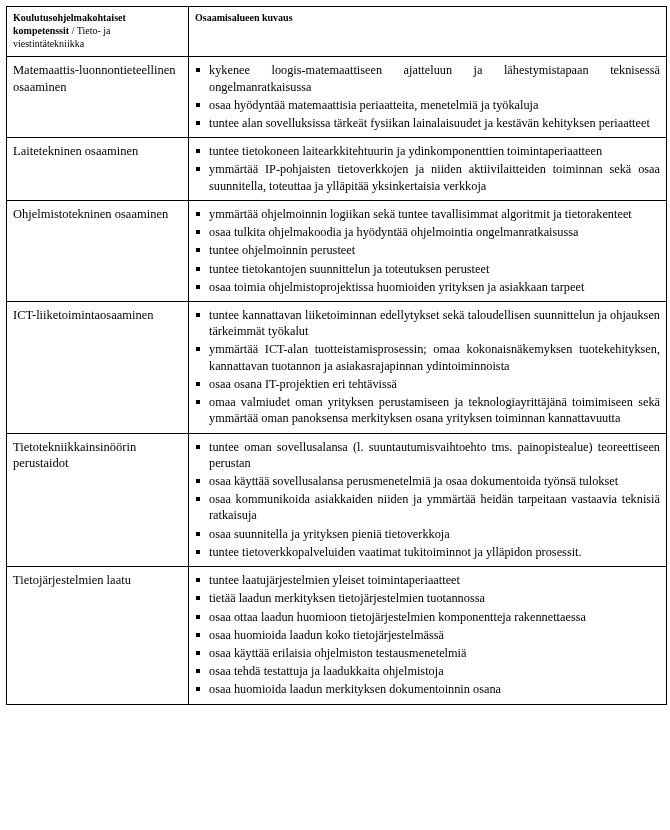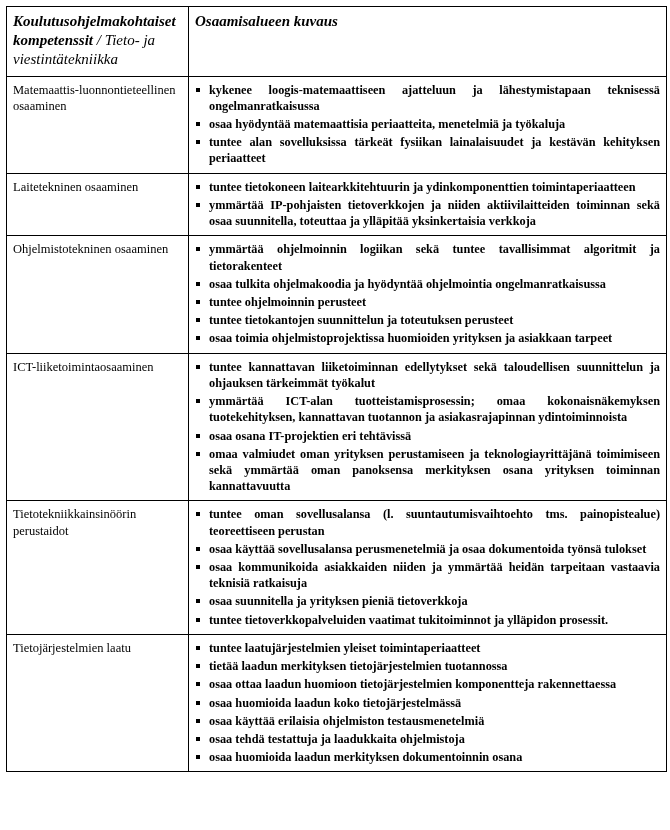--- a/index.html
+++ b/index.html
@@ -29,23 +29,22 @@
   table.comp-table td {
     border: 1px solid #000;
     vertical-align: top;
     padding: 5px 6px 6px 6px;
   }
   col.col-left { width: 182px; }
   col.col-right { width: 478px; }
 
   .hdr-left, .hdr-right {
     font-weight: bold;
-    font-size: 15px;
+    font-size: 10px;
     line-height: 1.28;
-    font-style: italic;
   }
   .hdr-left .sub {
     font-weight: normal;
   }
   .cat-title {
     font-weight: normal;
     font-size: 12.5px;
     line-height: 1.3;
   }
   ul.desc {
@@ -54,21 +53,20 @@
     padding: 0;
   }
   ul.desc li {
     position: relative;
     padding-left: 14px;
     margin: 0 0 2px 0;
     font-size: 12.3px;
     line-height: 1.32;
     text-align: justify;
     text-justify: inter-word;
-    font-weight: bold;
   }
   ul.desc li:last-child { margin-bottom: 0; }
   ul.desc li::before {
     content: "";
     position: absolute;
     left: 1px;
     top: 6px;
     width: 4px;
     height: 4px;
     background: #000;

